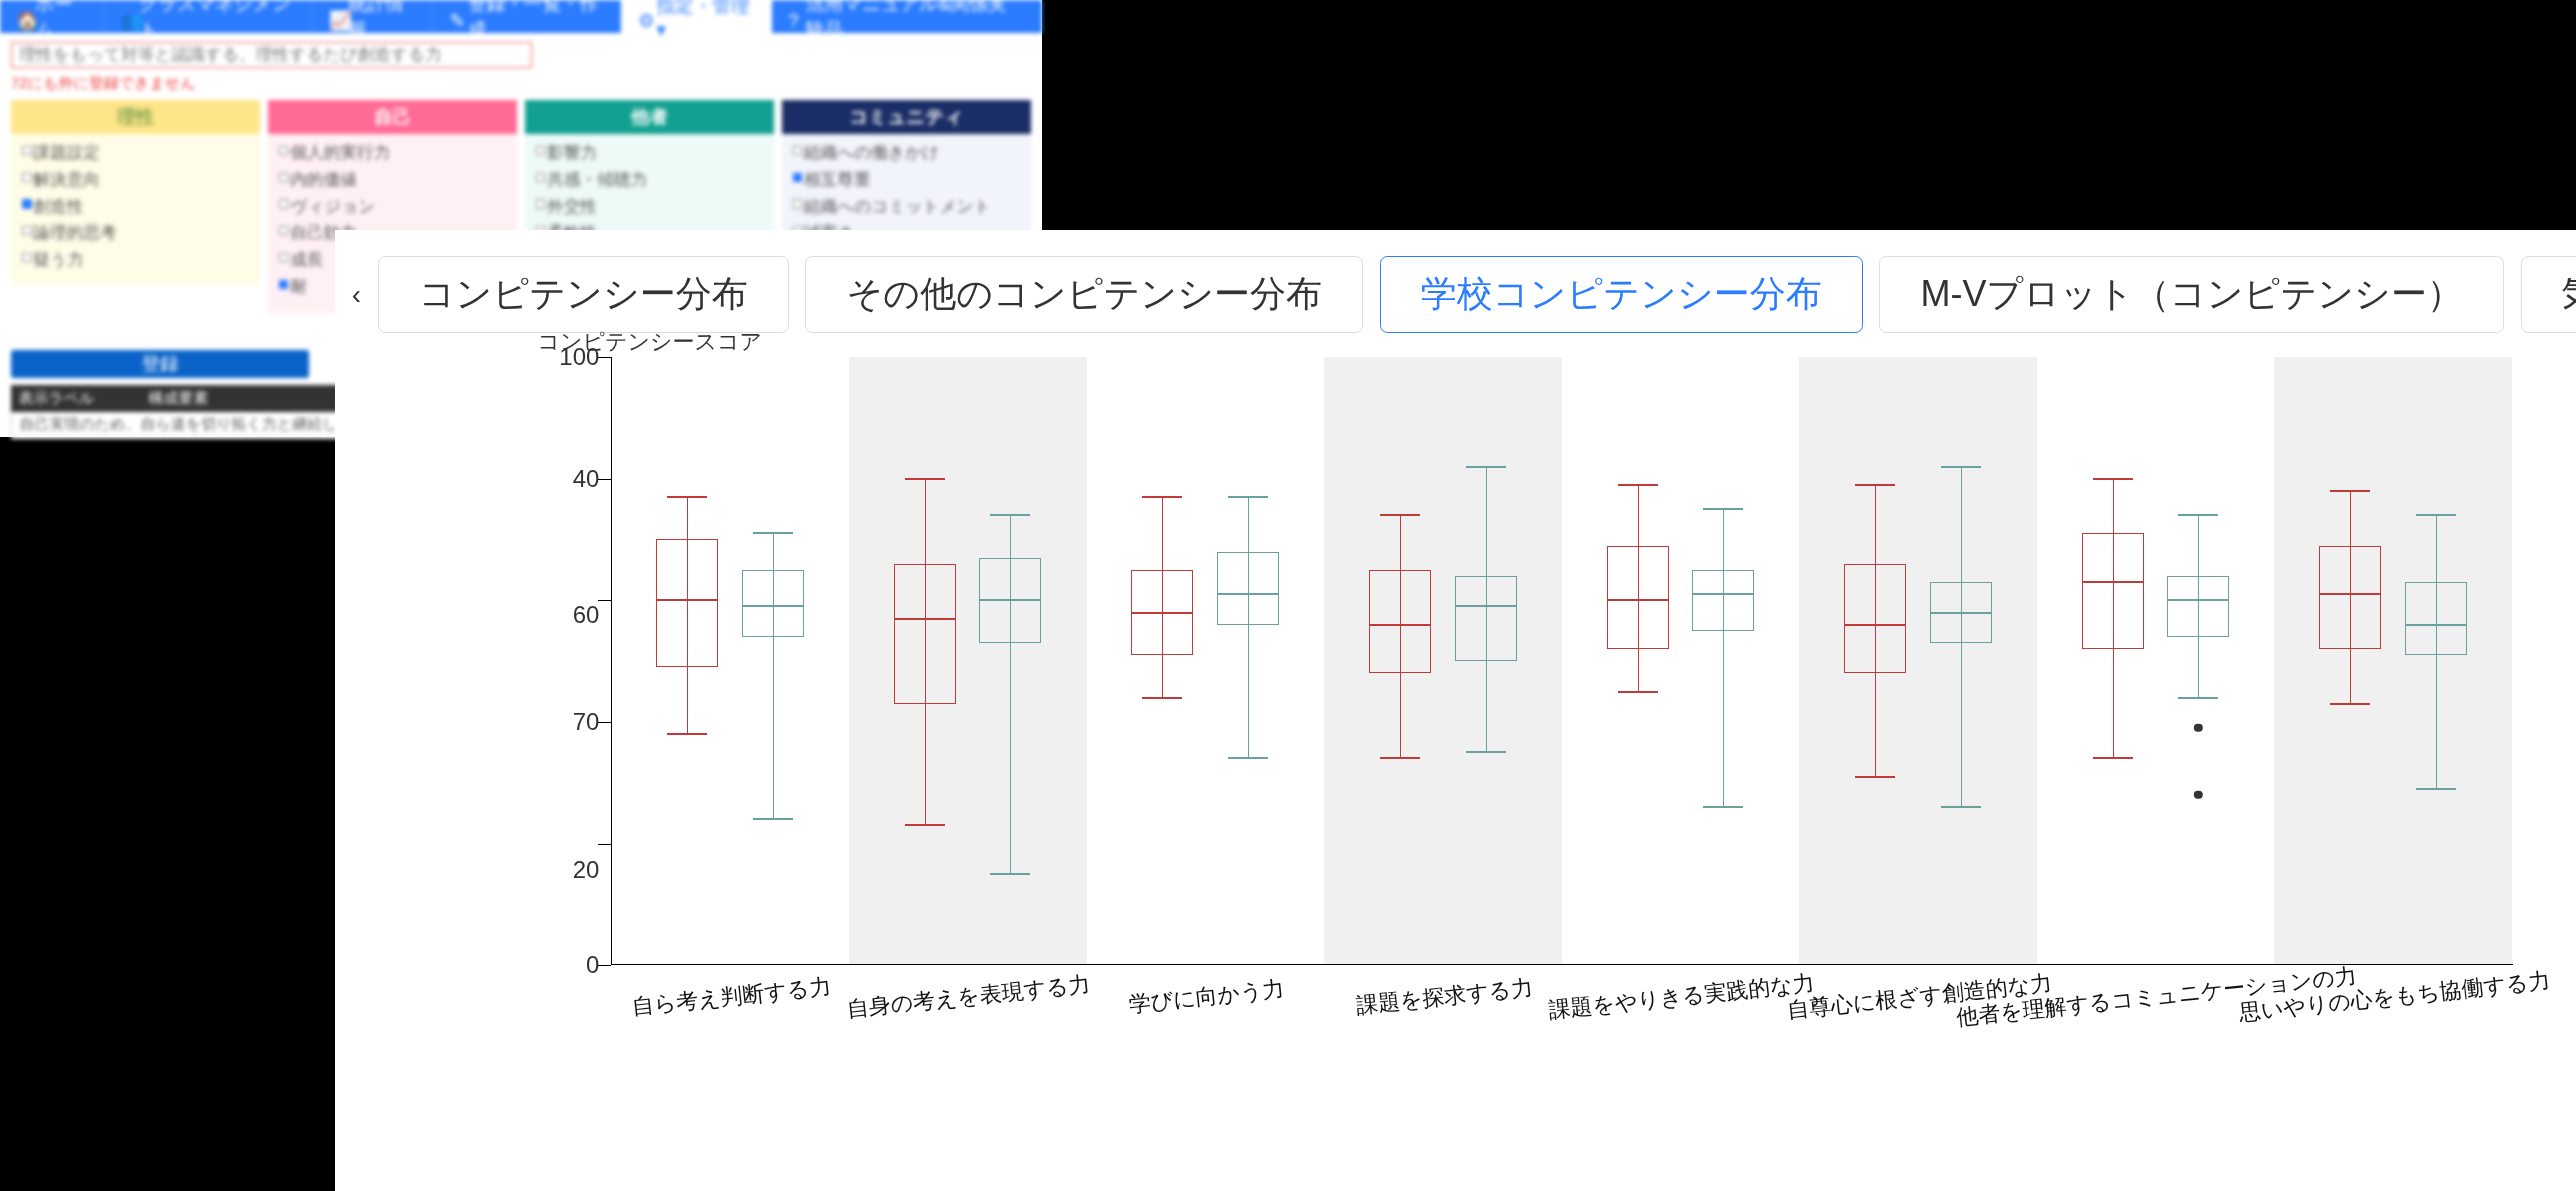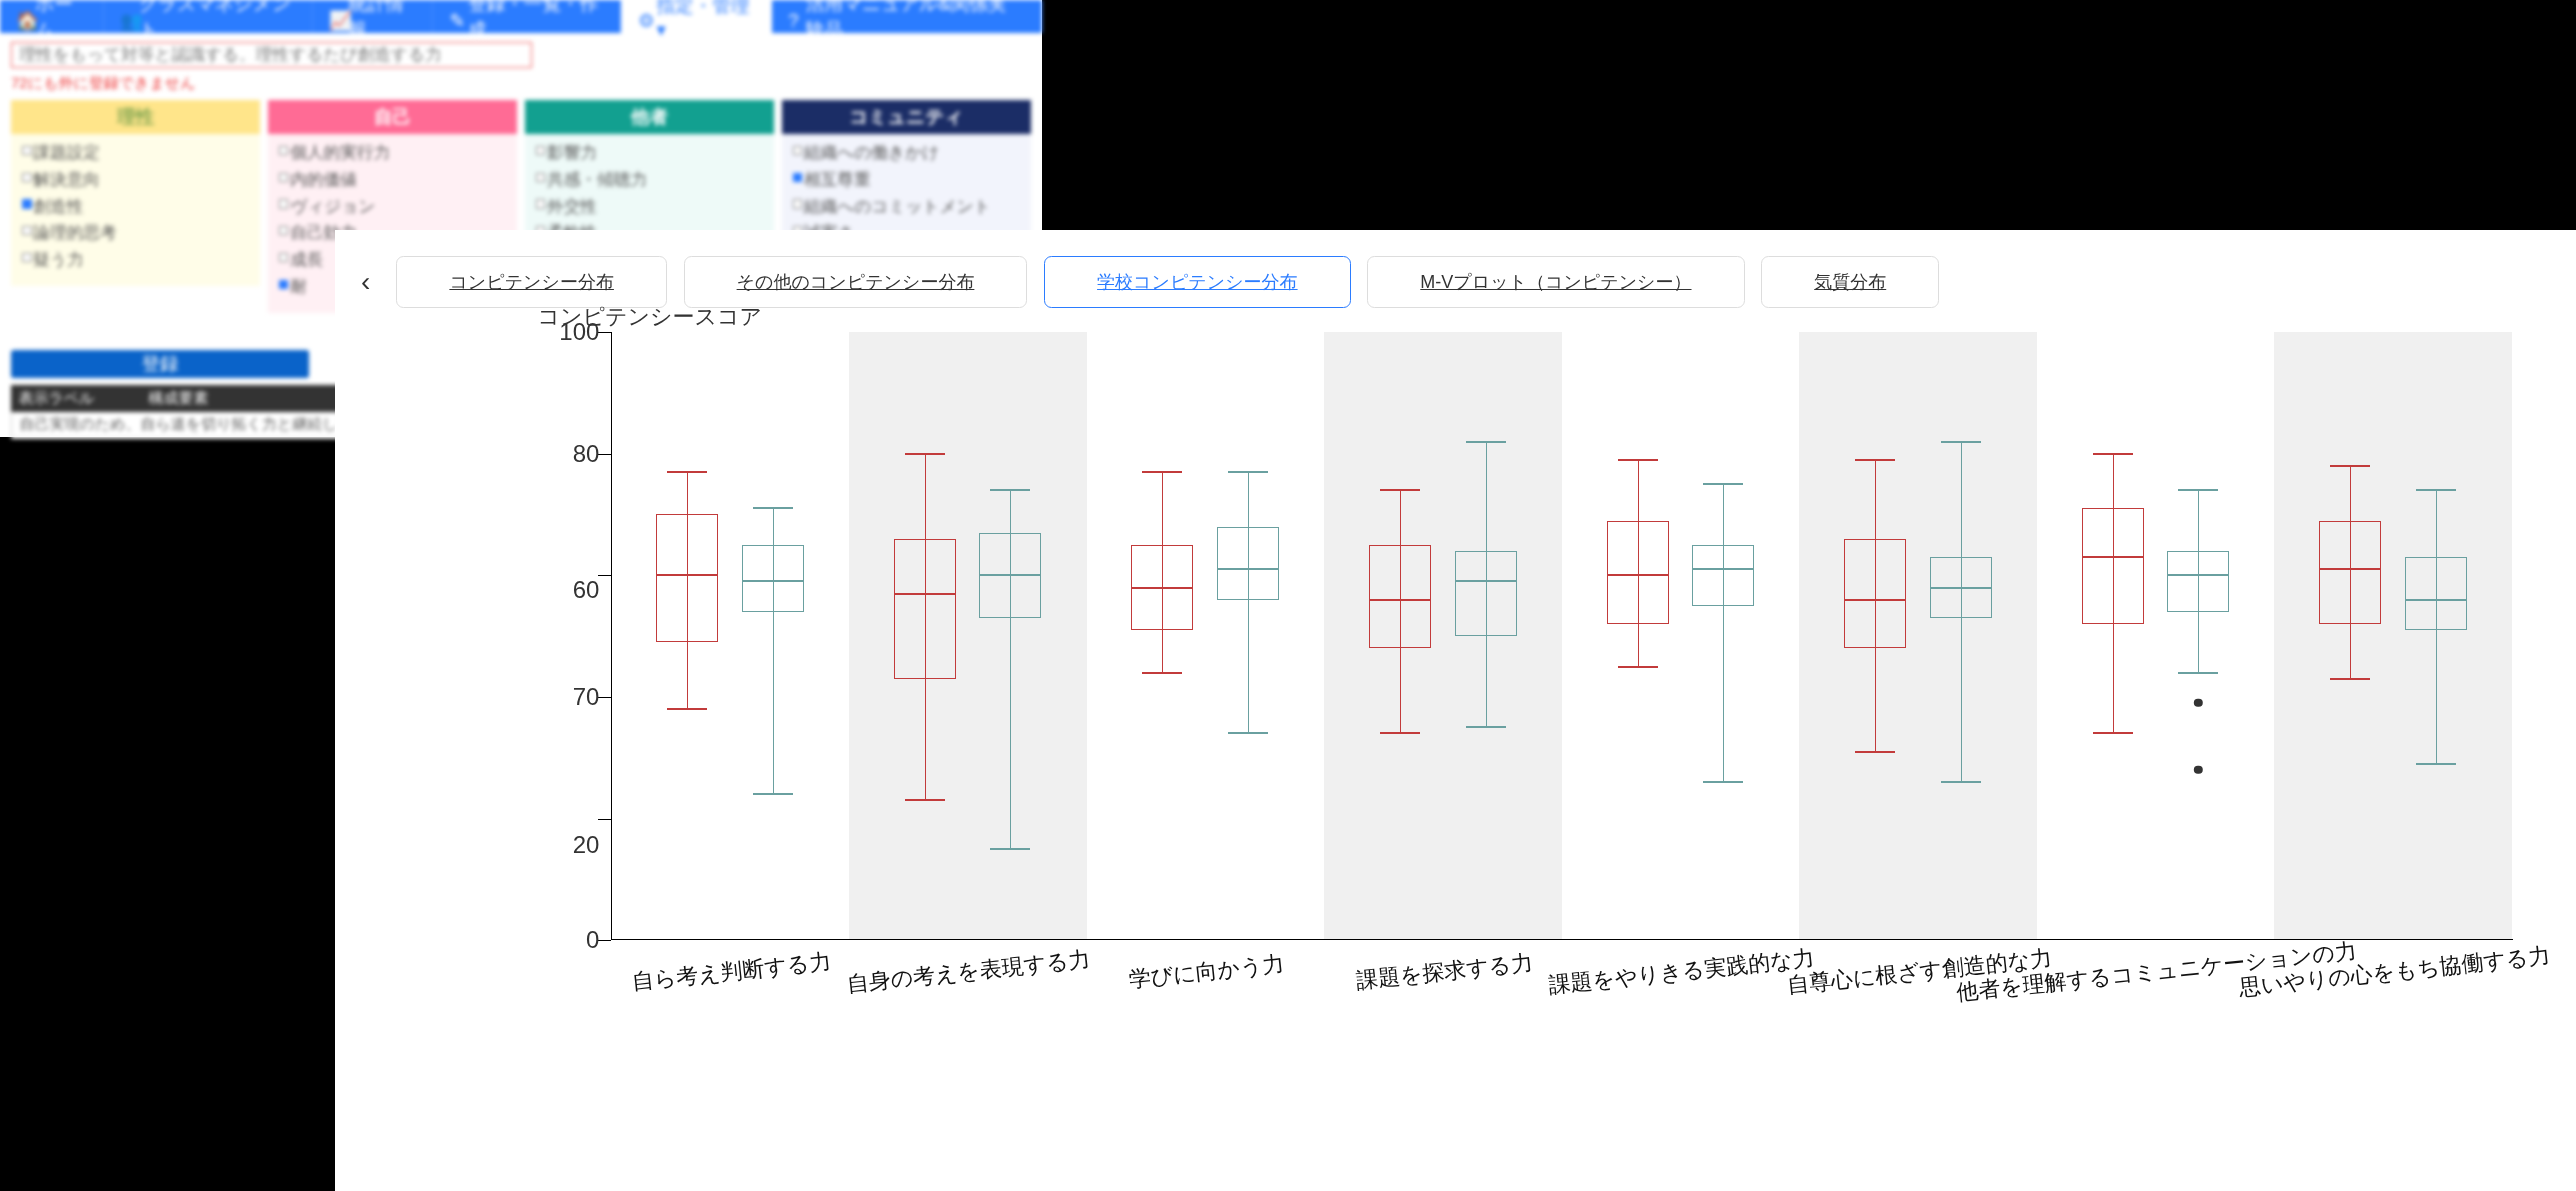--- a/index.html
+++ b/index.html
@@ -107,22 +107,22 @@
   .tabs {
     display:flex; align-items:center; gap:16.7px;
     padding: 0 9.3px;
   }
   .tab-scroll {
     width:28px; height:28px; display:flex; align-items:center; justify-content:center;
     color:#333; font-size:28px; cursor:pointer;
   }
   .tab {
     border:0.9px solid #ddd; border-radius:7.4px;
-    padding: 13px 52px; font-size:18px; color:#333;
-    background:#fff; cursor:pointer; white-space:nowrap;text-decoration:underline;
+    padding: 13px 40px; font-size:36px; color:#333;
+    background:#fff; cursor:pointer; white-space:nowrap;
   }
   .tab.active { color:#2b7cff; border-color:#2b7cff; }
 
   .legend {
     display:flex; gap:28px; justify-content:center;
     margin: 35px 0 15px;
     font-size:26px;
   }
   .legend .item { display:flex; align-items:center; gap:9.3px; }
   .legend .swatch {
@@ -310,21 +310,21 @@
 
     <div class="ytick" style="top: 608px;"></div>
         <div class="ytick-label" style="top: 608px;">0</div>
         <div class="ytick" style="top: 487px;"></div>
         <div class="ytick-label" style="top: 513px;">20</div>
         <div class="ytick" style="top: 365px;"></div>
         <div class="ytick-label" style="top: 365px;">70</div>
         <div class="ytick" style="top: 243px;"></div>
         <div class="ytick-label" style="top: 258px;">60</div>
         <div class="ytick" style="top: 122px;"></div>
-        <div class="ytick-label" style="top: 122px;">80</div>
+        <div class="ytick-label" style="top: 122px;">40</div>
         <div class="ytick" style="top: 0px;"></div>
         <div class="ytick-label" style="top: 0px;">100</div>
         <div class="xcat-label" style="left: 119px; top: 625px;">自ら考え判断する力</div>
         <div class="xcat-label" style="left: 356px; top: 625px;">自身の考えを表現する力</div>
         <div class="xcat-label" style="left: 594px; top: 625px;">学びに向かう力</div>
         <div class="xcat-label" style="left: 832px; top: 625px;">課題を探求する力</div>
         <div class="xcat-label" style="left: 1069px; top: 625px;">課題をやりきる実践的な力</div>
         <div class="xcat-label" style="left: 1307px; top: 625px;">自尊心に根ざす創造的な力</div>
         <div class="xcat-label" style="left: 1544px; top: 625px;">他者を理解するコミュニケーションの力</div>
         <div class="xcat-label" style="left: 1782px; top: 625px;">思いやりの心をもち協働する力</div>

